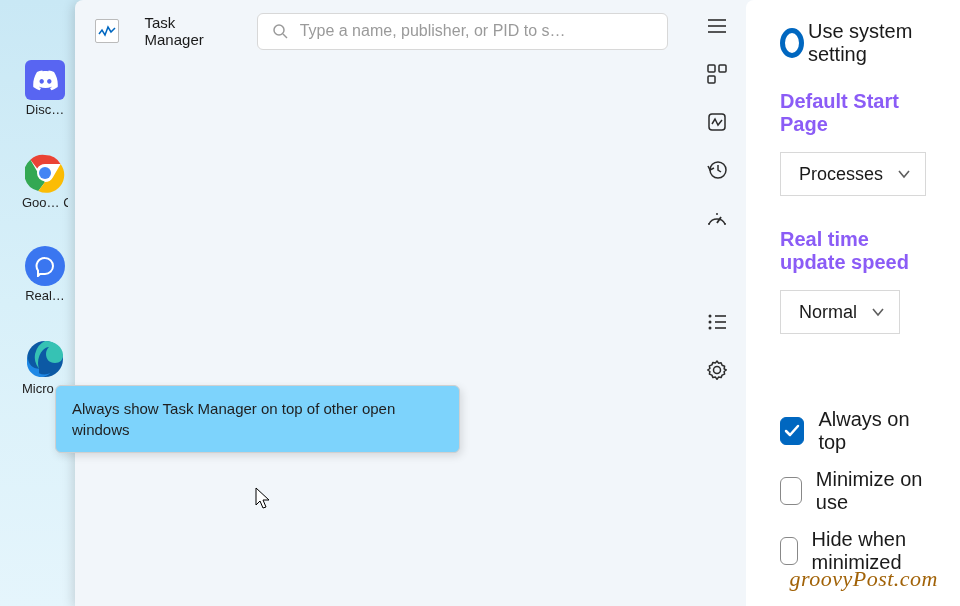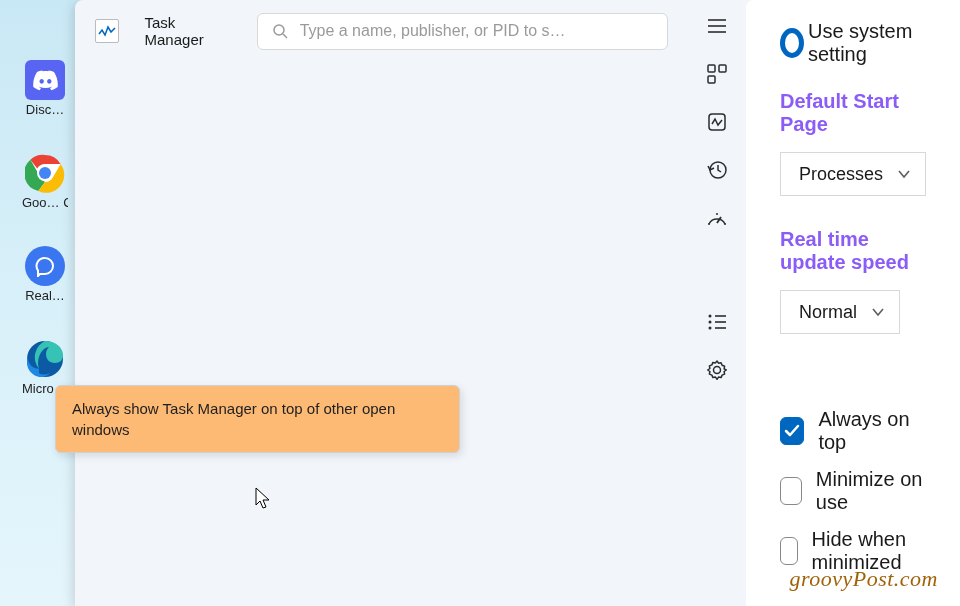--- a/index.html
+++ b/index.html
@@ -33,21 +33,21 @@
     .dropdown { display: inline-flex; align-items: center; gap: 14px; height: 44px; padding: 0 14px 0 18px; border: 1px solid #d8d8d8; border-radius: 0; background: #fff; font-size: 18px; color: #1a1a1a; cursor: pointer; margin-bottom: 32px; }
     .chev { color: #5e5e5e; }
 
     .check-row { display: flex; align-items: center; gap: 14px; margin-bottom: 14px; }
     .checkbox { width: 28px; height: 28px; border-radius: 6px; border: 1.5px solid #888; background: #fff; display: flex; align-items: center; justify-content: center; cursor: pointer; }
     .checkbox.checked { background: #0067c0; border-color: #0067c0; }
     .checkbox.checked svg { display: block; }
     .checkbox svg { display: none; }
     .check-label { font-size: 20px; color: #1a1a1a; }
 
-    .tooltip { position: absolute; left: 55px; top: 385px; width: 405px; background: #fdba74; border: 1px solid #d0d0d0; border-radius: 6px; padding: 12px 16px; font-size: 15px; color: #1f1f1f; box-shadow: 2px 3px 8px rgba(0,0,0,0.12); line-height: 1.4; z-index: 10; }
+    .tooltip { position: absolute; left: 55px; top: 385px; width: 405px; background: #7dd3fc; border: 1px solid #d0d0d0; border-radius: 6px; padding: 12px 16px; font-size: 15px; color: #1f1f1f; box-shadow: 2px 3px 8px rgba(0,0,0,0.12); line-height: 1.4; z-index: 10; }
 
     .cursor { position: absolute; left: 254px; top: 487px; z-index: 20; pointer-events: none; }
 
     .watermark { position: absolute; right: 22px; bottom: 14px; font-family: Georgia, serif; font-style: italic; font-size: 22px; color: #a16207; letter-spacing: 0.5px; }
   </style>
 </head>
 <body>
 
 <div class="desktop-bg"></div>
 

